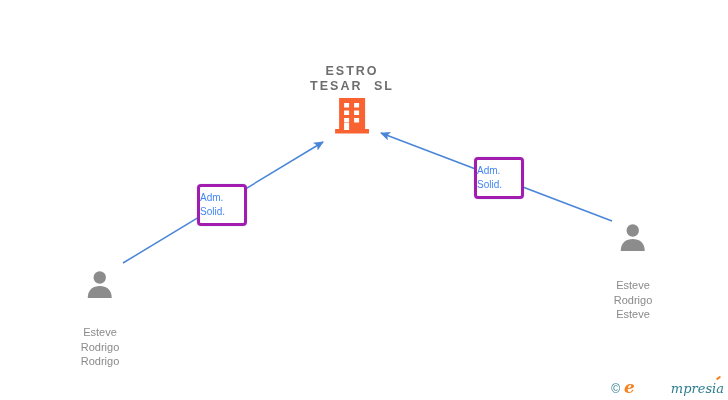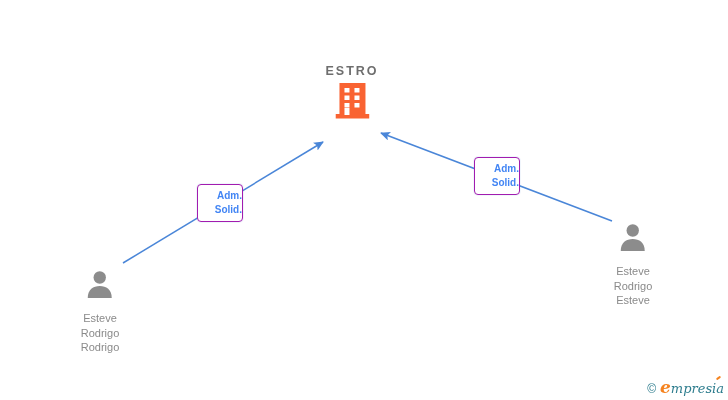--- a/index.html
+++ b/index.html
@@ -39,41 +39,40 @@
     position: absolute;
     z-index: 2;
     text-align: center;
     cursor: pointer;
     transform: translateX(-50%);
   }
   .person-node .person-name {
     color: #8a8a8a;
     font-size: 11px;
     line-height: 14.5px;
-    margin-top: 9px;
+    margin-top: 23px;
     white-space: nowrap;
   }
   .person-a { left: 100px; top: 271px; }
   .person-b { left: 633px; top: 224px; }
   .edge-label {
     position: absolute;
     z-index: 3;
     width: 44px; height: 36px;
     background: #ffffff;
-    border: 1px solid #a21caf;
+    border: 3px solid #a21caf;
     border-radius: 4px;
     display: flex;
     flex-direction: column;
-    align-items: flex-end;
+    align-items: flex-start;
     justify-content: center;
     color: #4285f4;
     font-size: 10px;
     line-height: 14px;
     box-shadow: 0 0 0 1px rgba(74,134,216,0.08);
-    font-weight: bold;
   }
   .edge-label-a { left: 197px; top: 184px; }
   .edge-label-b { left: 474px; top: 157px; }
   .footer-logo {
     position: absolute;
     right: 4px; bottom: 4px;
     z-index: 2;
     display: flex;
     align-items: baseline;
     cursor: pointer;
@@ -91,20 +90,21 @@
     font-weight: bold;
     font-size: 17px;
     line-height: 17px;
   }
   .logo-rest {
     position: relative;
     color: #2e7d8e;
     font-family: "DejaVu Serif", serif;
     font-style: italic;
     font-size: 13px;
+    margin-left: 36px;
   }
   .logo-accent {
     position: absolute;
     right: 3px; top: -4px;
     width: 5px; height: 2px;
     background: #f5831f;
     transform: rotate(-35deg);
     border-radius: 1px;
   }
 </style>
@@ -119,20 +119,21 @@
         <path d="M0,0 L10,4.5 L0,9 L2.2,4.5 Z" fill="#4a86d8"></path>
       </marker>
     </defs>
     <line x1="123" y1="263" x2="323" y2="142" stroke="#4a86d8" stroke-width="1.5" marker-end="url(#arrowhead)"></line>
     <line x1="612" y1="221" x2="381" y2="133" stroke="#4a86d8" stroke-width="1.5" marker-end="url(#arrowhead)"></line>
   </svg>
 
   <div class="company-node">
     <div class="company-title">
       <div>ESTRO</div>
+      <div>TESAR SL</div>
     </div>
     <div class="company-icon">
       <svg width="34" height="37" viewBox="0 0 34 37">
         <rect x="4" y="1" width="26" height="32" fill="#f96332"></rect>
         <rect x="0" y="32" width="34" height="4.5" fill="#f96332"></rect>
         <rect x="9" y="6" width="5" height="4.5" fill="#ffffff"></rect>
         <rect x="19" y="6" width="5" height="4.5" fill="#ffffff"></rect>
         <rect x="9" y="13.5" width="5" height="4.5" fill="#ffffff"></rect>
         <rect x="19" y="13.5" width="5" height="4.5" fill="#ffffff"></rect>
         <rect x="9" y="21" width="5" height="4.5" fill="#ffffff"></rect>

